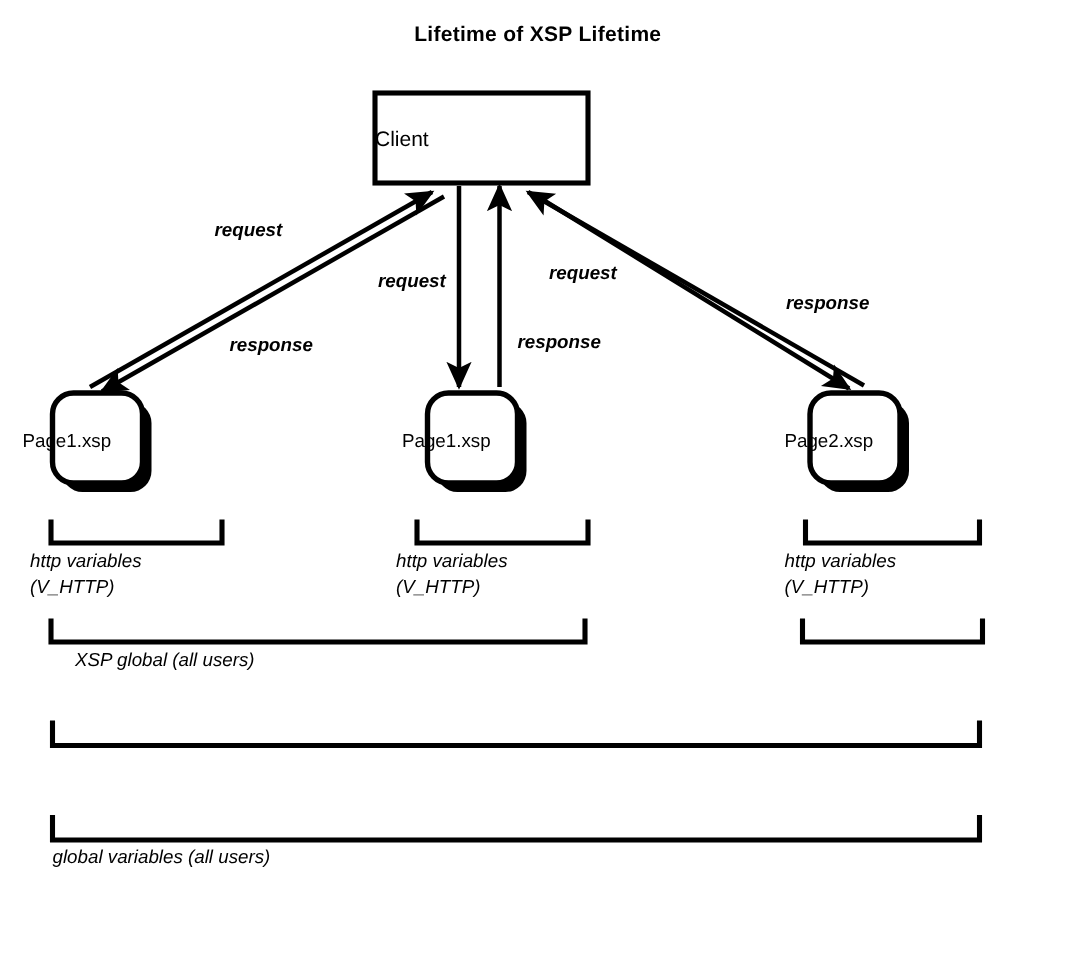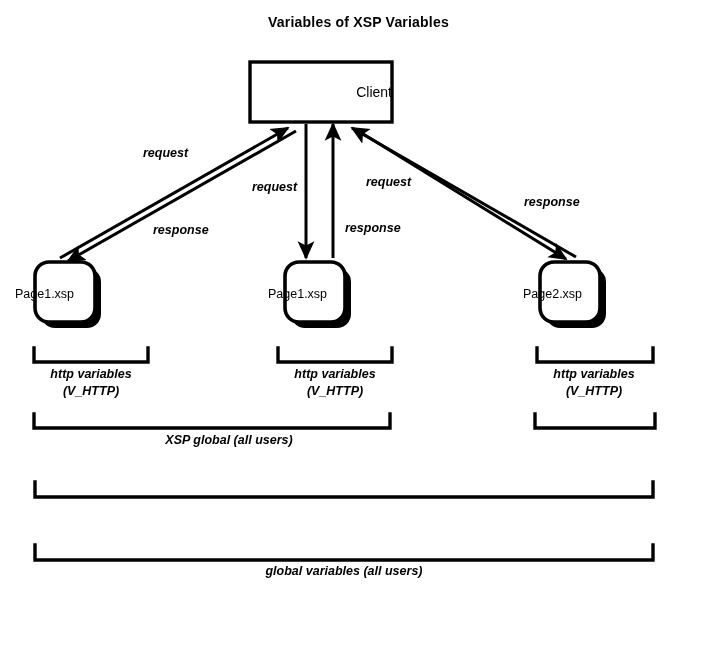--- a/index.html
+++ b/index.html
@@ -39,21 +39,21 @@
   }
   .node-label {
     font-size: 13px;
     font-weight: normal;
     text-align: center;
   }
   #client-label {
     left: 250px;
     top: 84px;
     width: 142px;
-    text-align: right;
+    text-align: left;
     font-size: 14px;
   }
   .page-label {
     width: 100px;
     text-align: left;
     font-size: 12.5px;
   }
   #page1a-label { left: 15px;  top: 287px; }
   #page1b-label { left: 268px; top: 287px; }
   #page2-label  { left: 523px; top: 287px; }
@@ -65,23 +65,23 @@
   }
   #label-request-left   { left: 143px; top: 146px; }
   #label-response-left  { left: 153px; top: 223px; }
   #label-request-mid    { left: 252px; top: 180px; }
   #label-response-mid   { left: 345px; top: 221px; }
   #label-request-right  { left: 366px; top: 175px; }
   #label-response-right { left: 524px; top: 195px; }
 
   .bracket-label {
     font-size: 12.5px;
-    font-weight: bold;
+    font-weight: normal;
     font-style: italic;
-    text-align: center;
+    text-align: left;
     line-height: 17px;
   }
   .bracket-label .l2 { display: block; }
 
   #http-left-label  { left: 20px;  top: 366px; width: 142px; }
   #http-mid-label   { left: 264px; top: 366px; width: 142px; }
   #http-right-label { left: 523px; top: 366px; width: 142px; }
 
   #xsp-left-label   { left: 50px;  top: 432px; width: 358px; }
   #xsp-right-label  { left: 500px; top: 432px; width: 190px; }
@@ -123,21 +123,21 @@
     <path d="M278,348 L278,362 L392,362 L392,348" fill="none" stroke="#000000" stroke-width="3.4" stroke-linecap="square"></path>
     <path d="M537,348 L537,362 L653,362 L653,348" fill="none" stroke="#000000" stroke-width="3.4" stroke-linecap="square"></path>
 
     <path d="M34,414 L34,428 L390,428 L390,414" fill="none" stroke="#000000" stroke-width="3.4" stroke-linecap="square"></path>
     <path d="M535,414 L535,428 L655,428 L655,414" fill="none" stroke="#000000" stroke-width="3.4" stroke-linecap="square"></path>
 
     <path d="M35,482 L35,497 L653,497 L653,482" fill="none" stroke="#000000" stroke-width="3.4" stroke-linecap="square"></path>
     <path d="M35,545 L35,560 L653,560 L653,545" fill="none" stroke="#000000" stroke-width="3.4" stroke-linecap="square"></path>
   </svg>
 
-  <div class="txt" id="page-title">Variables of XSP Variables</div>
+  <div class="txt" id="page-title">Lifetime of XSP Lifetime</div>
 
   <div class="txt node-label" id="client-label">Client</div>
 
   <div class="txt node-label page-label" id="page1a-label">Page1.xsp</div>
   <div class="txt node-label page-label" id="page1b-label">Page1.xsp</div>
   <div class="txt node-label page-label" id="page2-label">Page2.xsp</div>
 
   <div class="txt flow-label" id="label-request-left">request</div>
   <div class="txt flow-label" id="label-response-left">response</div>
   <div class="txt flow-label" id="label-request-mid">request</div>

